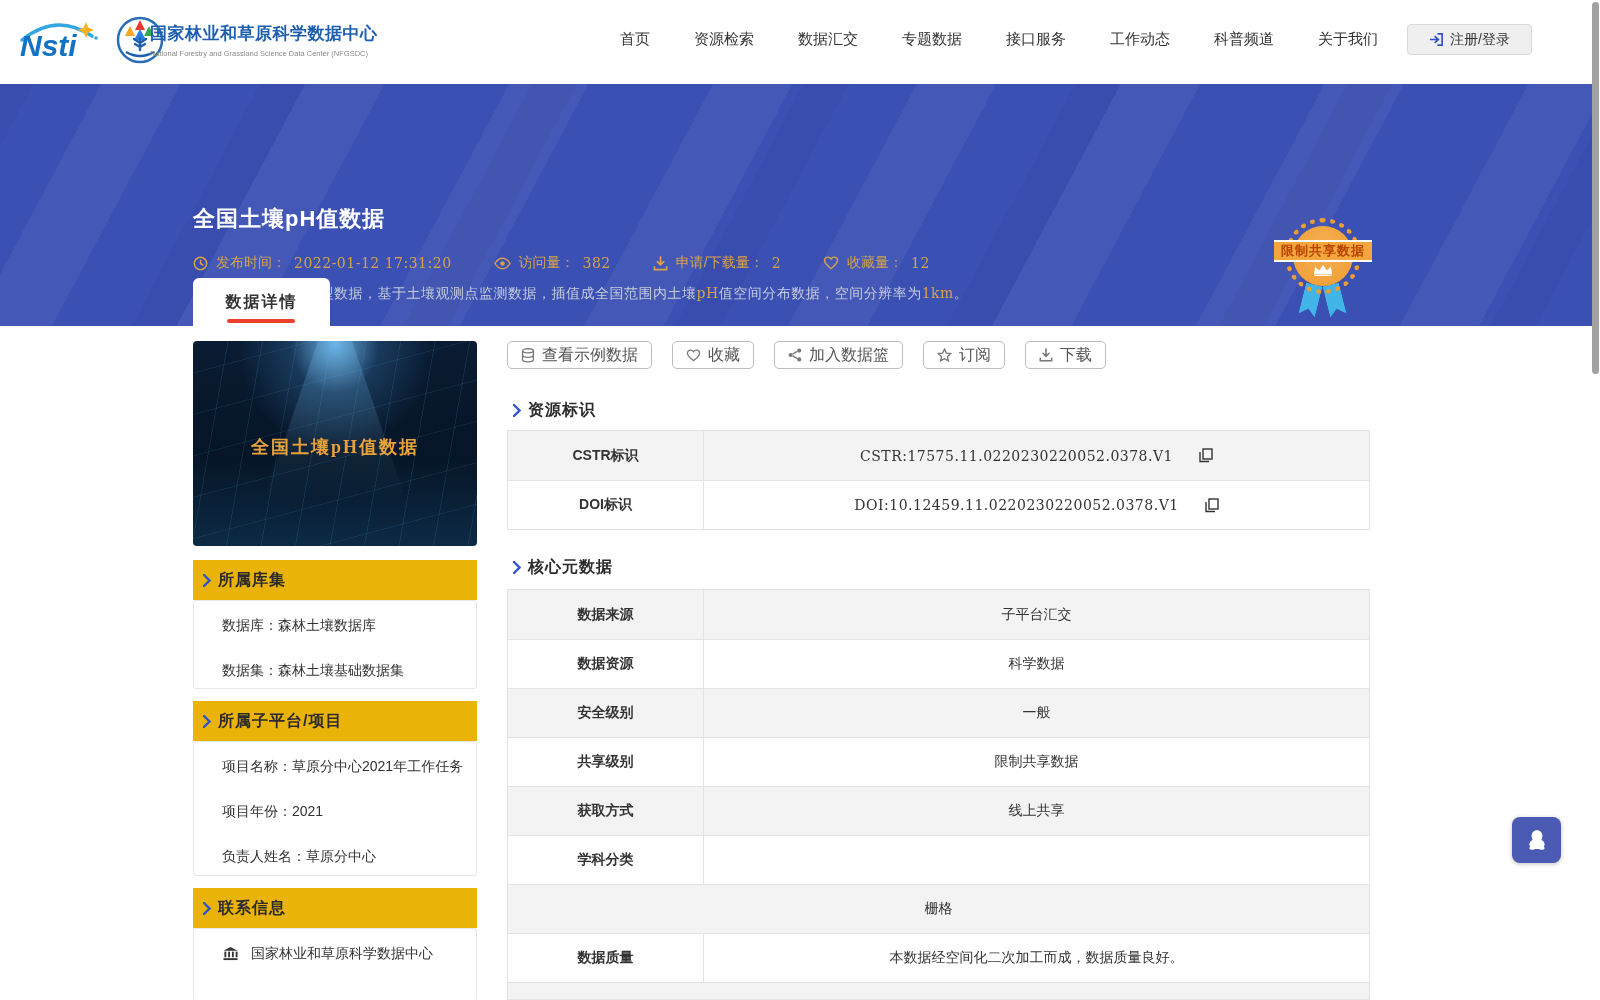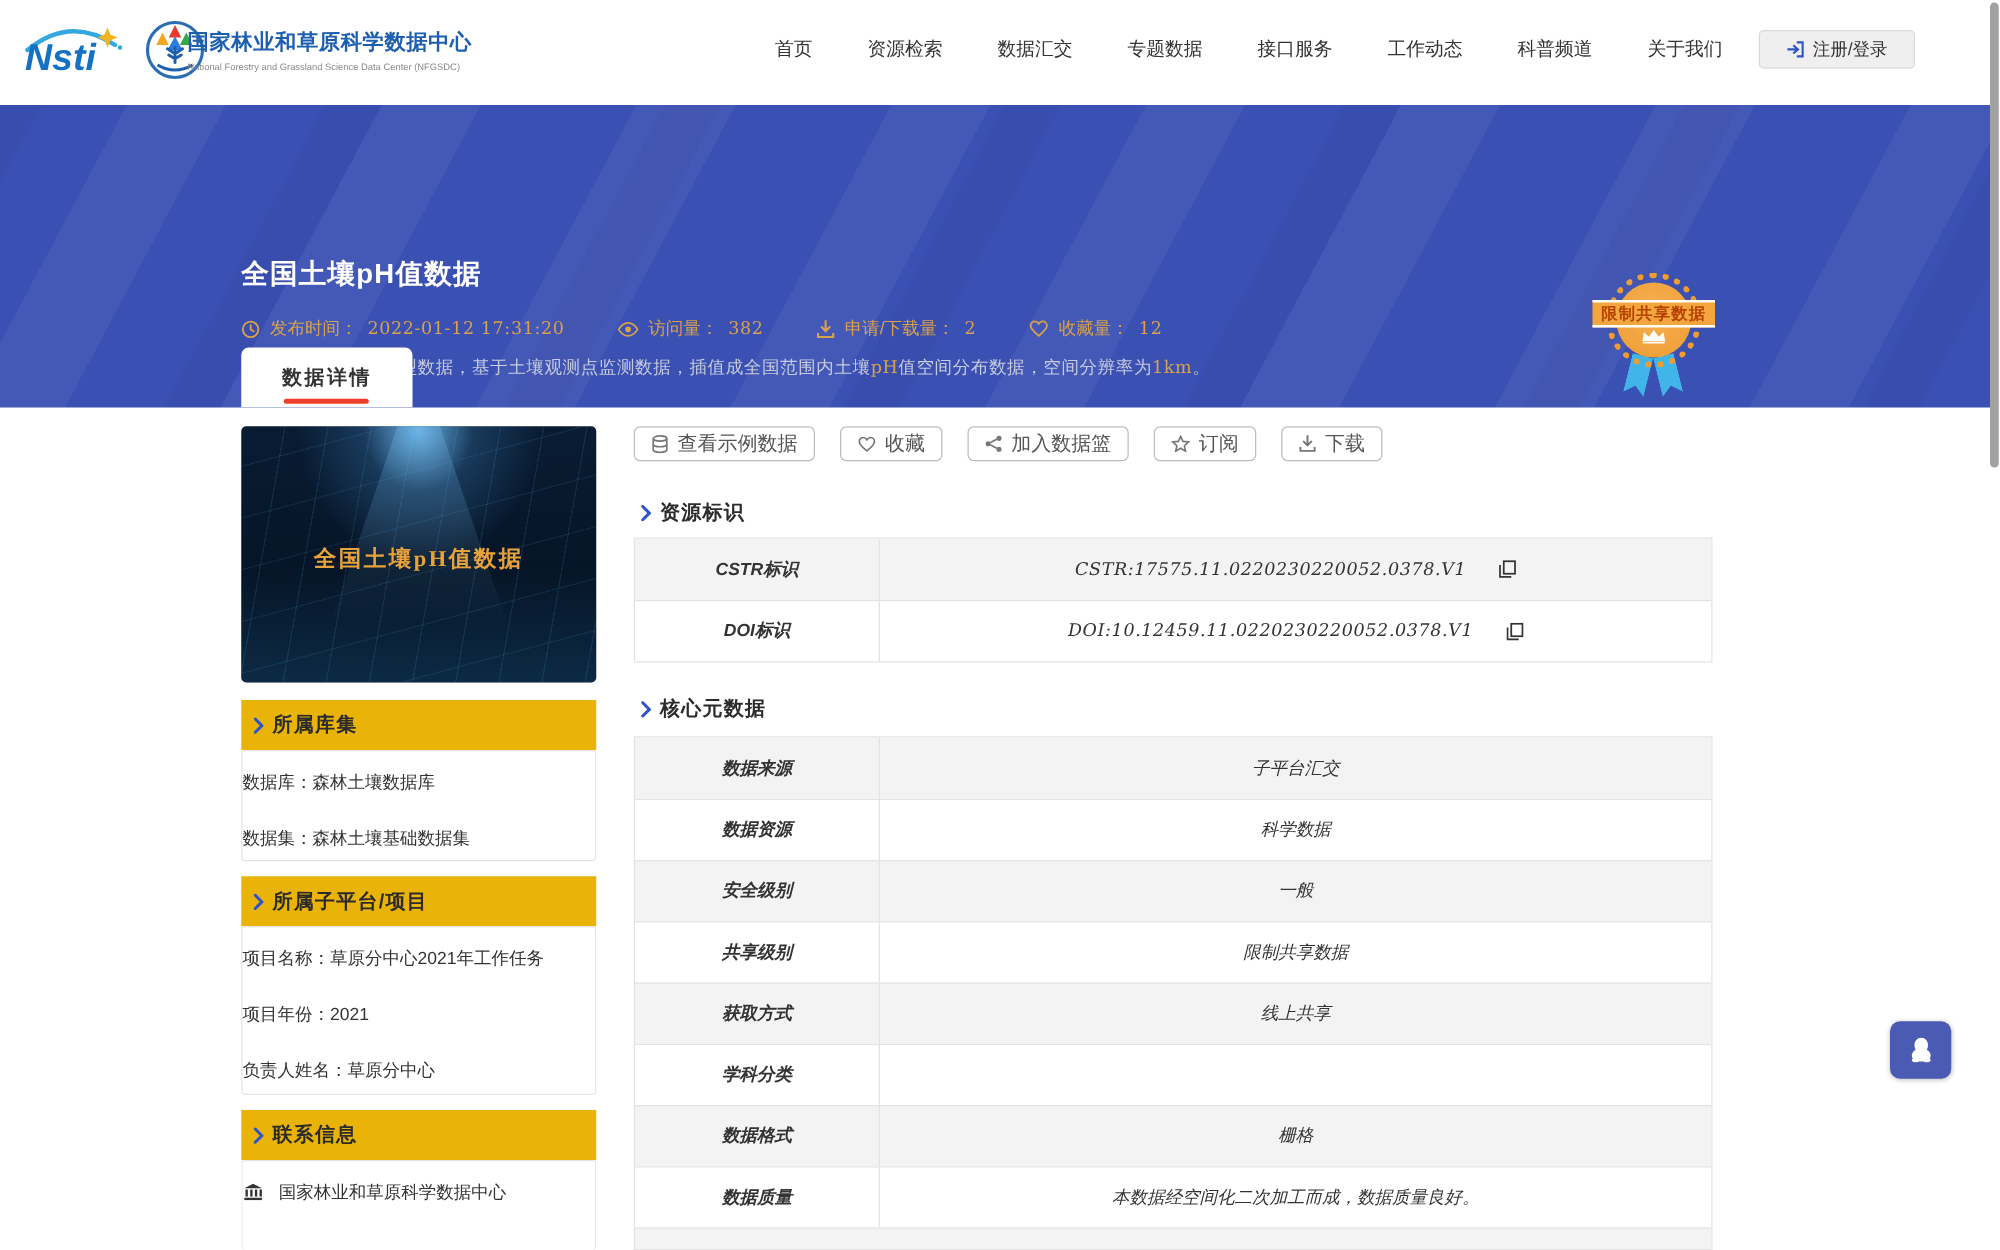--- a/index.html
+++ b/index.html
@@ -71,34 +71,34 @@
   .cover .grid { position:absolute; inset:0;
            background:
              repeating-linear-gradient(100deg, rgba(80,180,230,.12) 0 1px, transparent 1px 34px),
              repeating-linear-gradient(-15deg, rgba(80,180,230,.10) 0 1px, transparent 1px 40px),
              linear-gradient(0deg, rgba(40,130,190,.25), rgba(0,0,0,0) 45%); }
   .cover-title { position:absolute; left:0; top:94px; width:100%; text-align:center; font-family:"Liberation Serif", serif;
            font-size:18px; font-weight:bold; color:#e8a23c; letter-spacing:2px; }
 
   .side-header { position:absolute; left:193px; width:284px; height:40px; background:#eab308; display:flex; align-items:center; padding-left:10px; gap:7px; }
   .side-header b { font-size:16px; color:#2b2b2b; letter-spacing:1px; }
-  .side-box { position:absolute; left:193px; width:284px; background:#fff; border:1px solid #e6e6e6; border-radius:3px; padding:2px 0; }
+  .side-box { position:absolute; left:193px; width:284px; background:#fff; border:1px solid #e6e6e6; border-radius:3px; padding:2px 28px; }
   .side-row { font-size:14px; color:#333; line-height:45px; white-space:nowrap; }
   .chev { width:8px; height:13px; flex:0 0 auto; }
 
   
   .actions { position:absolute; left:507px; top:341px; display:flex; gap:20px; }
   .abtn { height:28px; padding:0 13px; display:flex; align-items:center; gap:7px; background:#fff;
           border:1px solid #bdbdbd; border-radius:5px; color:#555; font-size:16px; cursor:pointer; white-space:nowrap; }
   .abtn svg { display:block; }
 
   .sec-header { position:absolute; display:flex; align-items:center; gap:7px; }
   .sec-header b { font-size:16px; color:#2b2b2b; letter-spacing:1px; }
 
-  .dtable { position:absolute; left:507px; width:863px; border:1px solid #e3e3e3; background:#fff; overflow:hidden;font-style:italic; }
+  .dtable { position:absolute; left:507px; width:863px; border:1px solid #e3e3e3; background:#fff; overflow:hidden; }
   .trow { display:flex; height:49px; border-top:1px solid #e3e3e3; background:#fff; }
   .trow:first-child { border-top:none; }
   .trow.gray { background:#f3f3f3; }
   .tlabel { width:196px; border-right:1px solid #e3e3e3; display:flex; align-items:center; justify-content:center;
             font-size:14px; font-weight:bold; color:#333; }
   .tvalue { flex:1; display:flex; align-items:center; justify-content:center; font-size:14px; color:#333; gap:26px; }
   .tvalue .code { font-family:"DejaVu Serif", serif; letter-spacing:.5px; }
   .copy-ic { cursor:pointer; display:flex; }
   .sliver { height:19px; }
 
@@ -369,21 +369,20 @@
     </div>
     <div class="trow gray">
       <div class="tlabel">获取方式</div>
       <div class="tvalue">线上共享</div>
     </div>
     <div class="trow">
       <div class="tlabel">学科分类</div>
       <div class="tvalue"></div>
     </div>
     <div class="trow gray">
-      <div class="tlabel">数据格式</div>
       <div class="tvalue">栅格</div>
     </div>
     <div class="trow">
       <div class="tlabel">数据质量</div>
       <div class="tvalue">本数据经空间化二次加工而成，数据质量良好。</div>
     </div>
     <div class="trow gray sliver"></div>
   </div>
 
   <div class="qq-btn">

